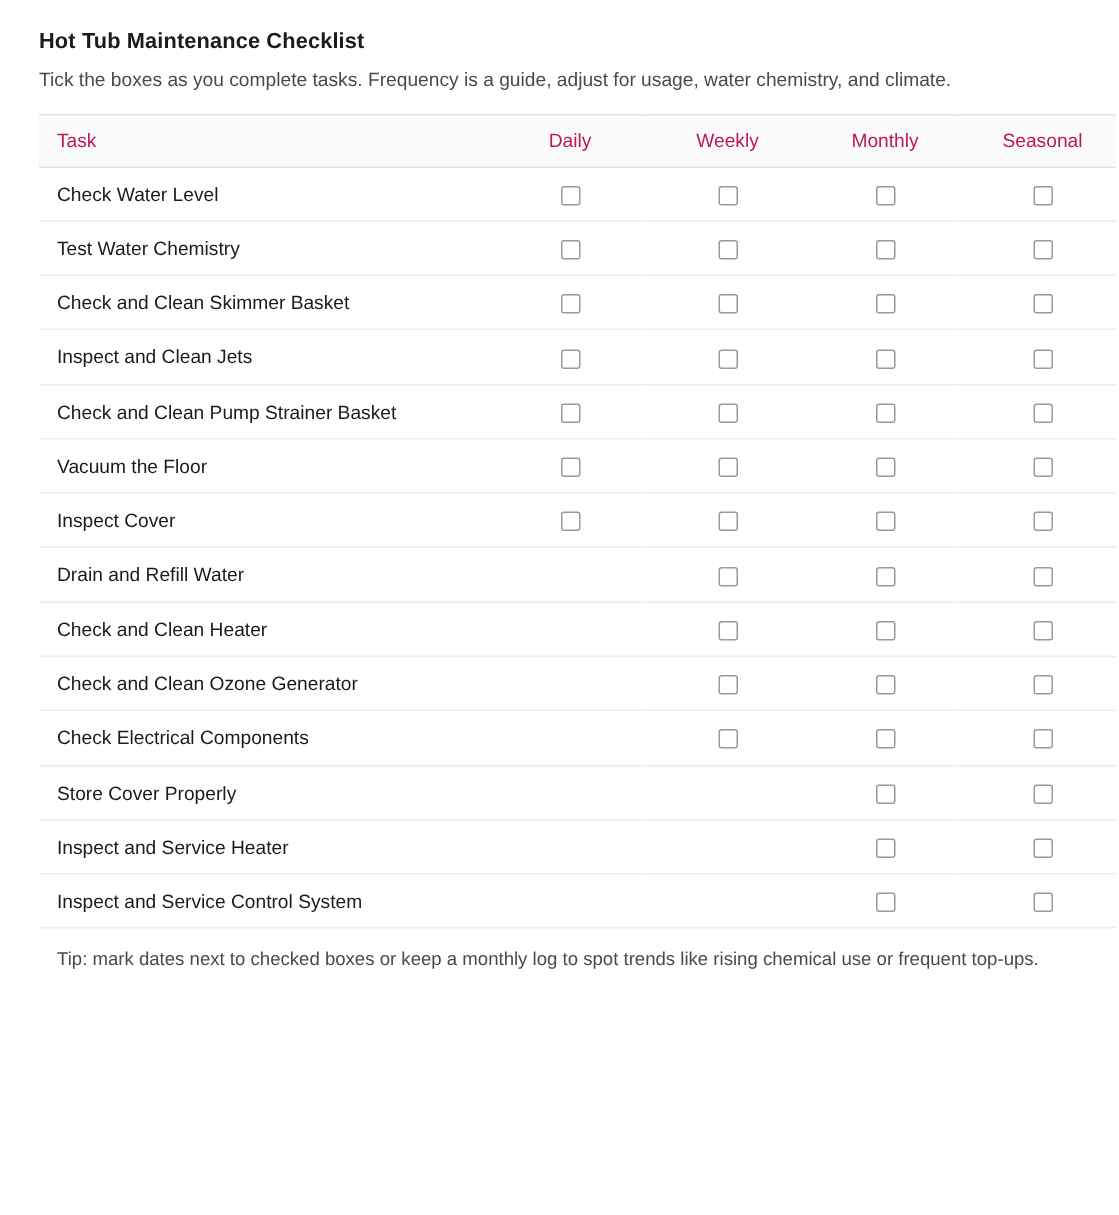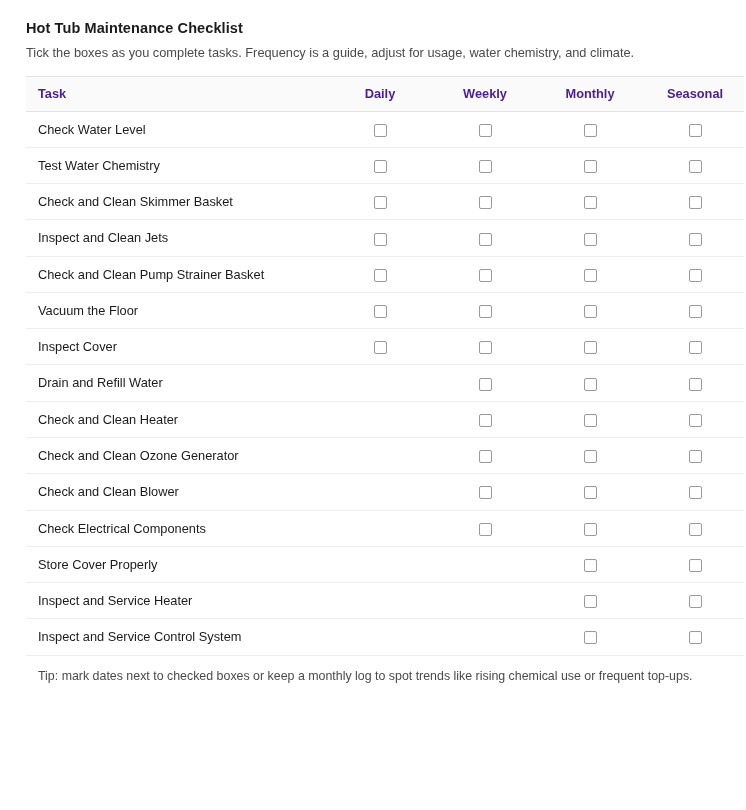--- a/index.html
+++ b/index.html
@@ -33,22 +33,22 @@
     margin: 0 0 14px 0;
     line-height: 1.3;
   }
   table.checklist {
     border-collapse: collapse;
     width: 708px;
     table-layout: fixed;
   }
   table.checklist thead th {
     font-size: 12.8px;
-    font-weight: bold;
-    color: #4c1d95;
+    font-weight: normal;
+    color: #be185d;
     text-align: left;
     padding: 9px 0 10px 12px;
     background: #fafafa;
     border-top: 1px solid #e3e3e3;
     border-bottom: 1px solid #e3e3e3;
   }
   table.checklist thead th.col-task {
     width: 286px;
   }
   table.checklist thead th.col-freq {
@@ -190,27 +190,20 @@
           <td class="cell-check"><span class="checkcell-pos"><span class="cb"></span></span></td>
         </tr>
         <tr>
           <td class="cell-task">Check and Clean Ozone Generator</td>
           <td class="cell-check"><span class="checkcell-pos"><span class="cb-spacer"></span></span></td>
           <td class="cell-check"><span class="checkcell-pos"><span class="cb"></span></span></td>
           <td class="cell-check"><span class="checkcell-pos"><span class="cb"></span></span></td>
           <td class="cell-check"><span class="checkcell-pos"><span class="cb"></span></span></td>
         </tr>
         <tr>
-          <td class="cell-task">Check and Clean Blower</td>
-          <td class="cell-check"><span class="checkcell-pos"><span class="cb-spacer"></span></span></td>
-          <td class="cell-check"><span class="checkcell-pos"><span class="cb"></span></span></td>
-          <td class="cell-check"><span class="checkcell-pos"><span class="cb"></span></span></td>
-          <td class="cell-check"><span class="checkcell-pos"><span class="cb"></span></span></td>
-        </tr>
-        <tr>
           <td class="cell-task">Check Electrical Components</td>
           <td class="cell-check"><span class="checkcell-pos"><span class="cb-spacer"></span></span></td>
           <td class="cell-check"><span class="checkcell-pos"><span class="cb"></span></span></td>
           <td class="cell-check"><span class="checkcell-pos"><span class="cb"></span></span></td>
           <td class="cell-check"><span class="checkcell-pos"><span class="cb"></span></span></td>
         </tr>
         <tr>
           <td class="cell-task">Store Cover Properly</td>
           <td class="cell-check"><span class="checkcell-pos"><span class="cb-spacer"></span></span></td>
           <td class="cell-check"><span class="checkcell-pos"><span class="cb-spacer"></span></span></td>

